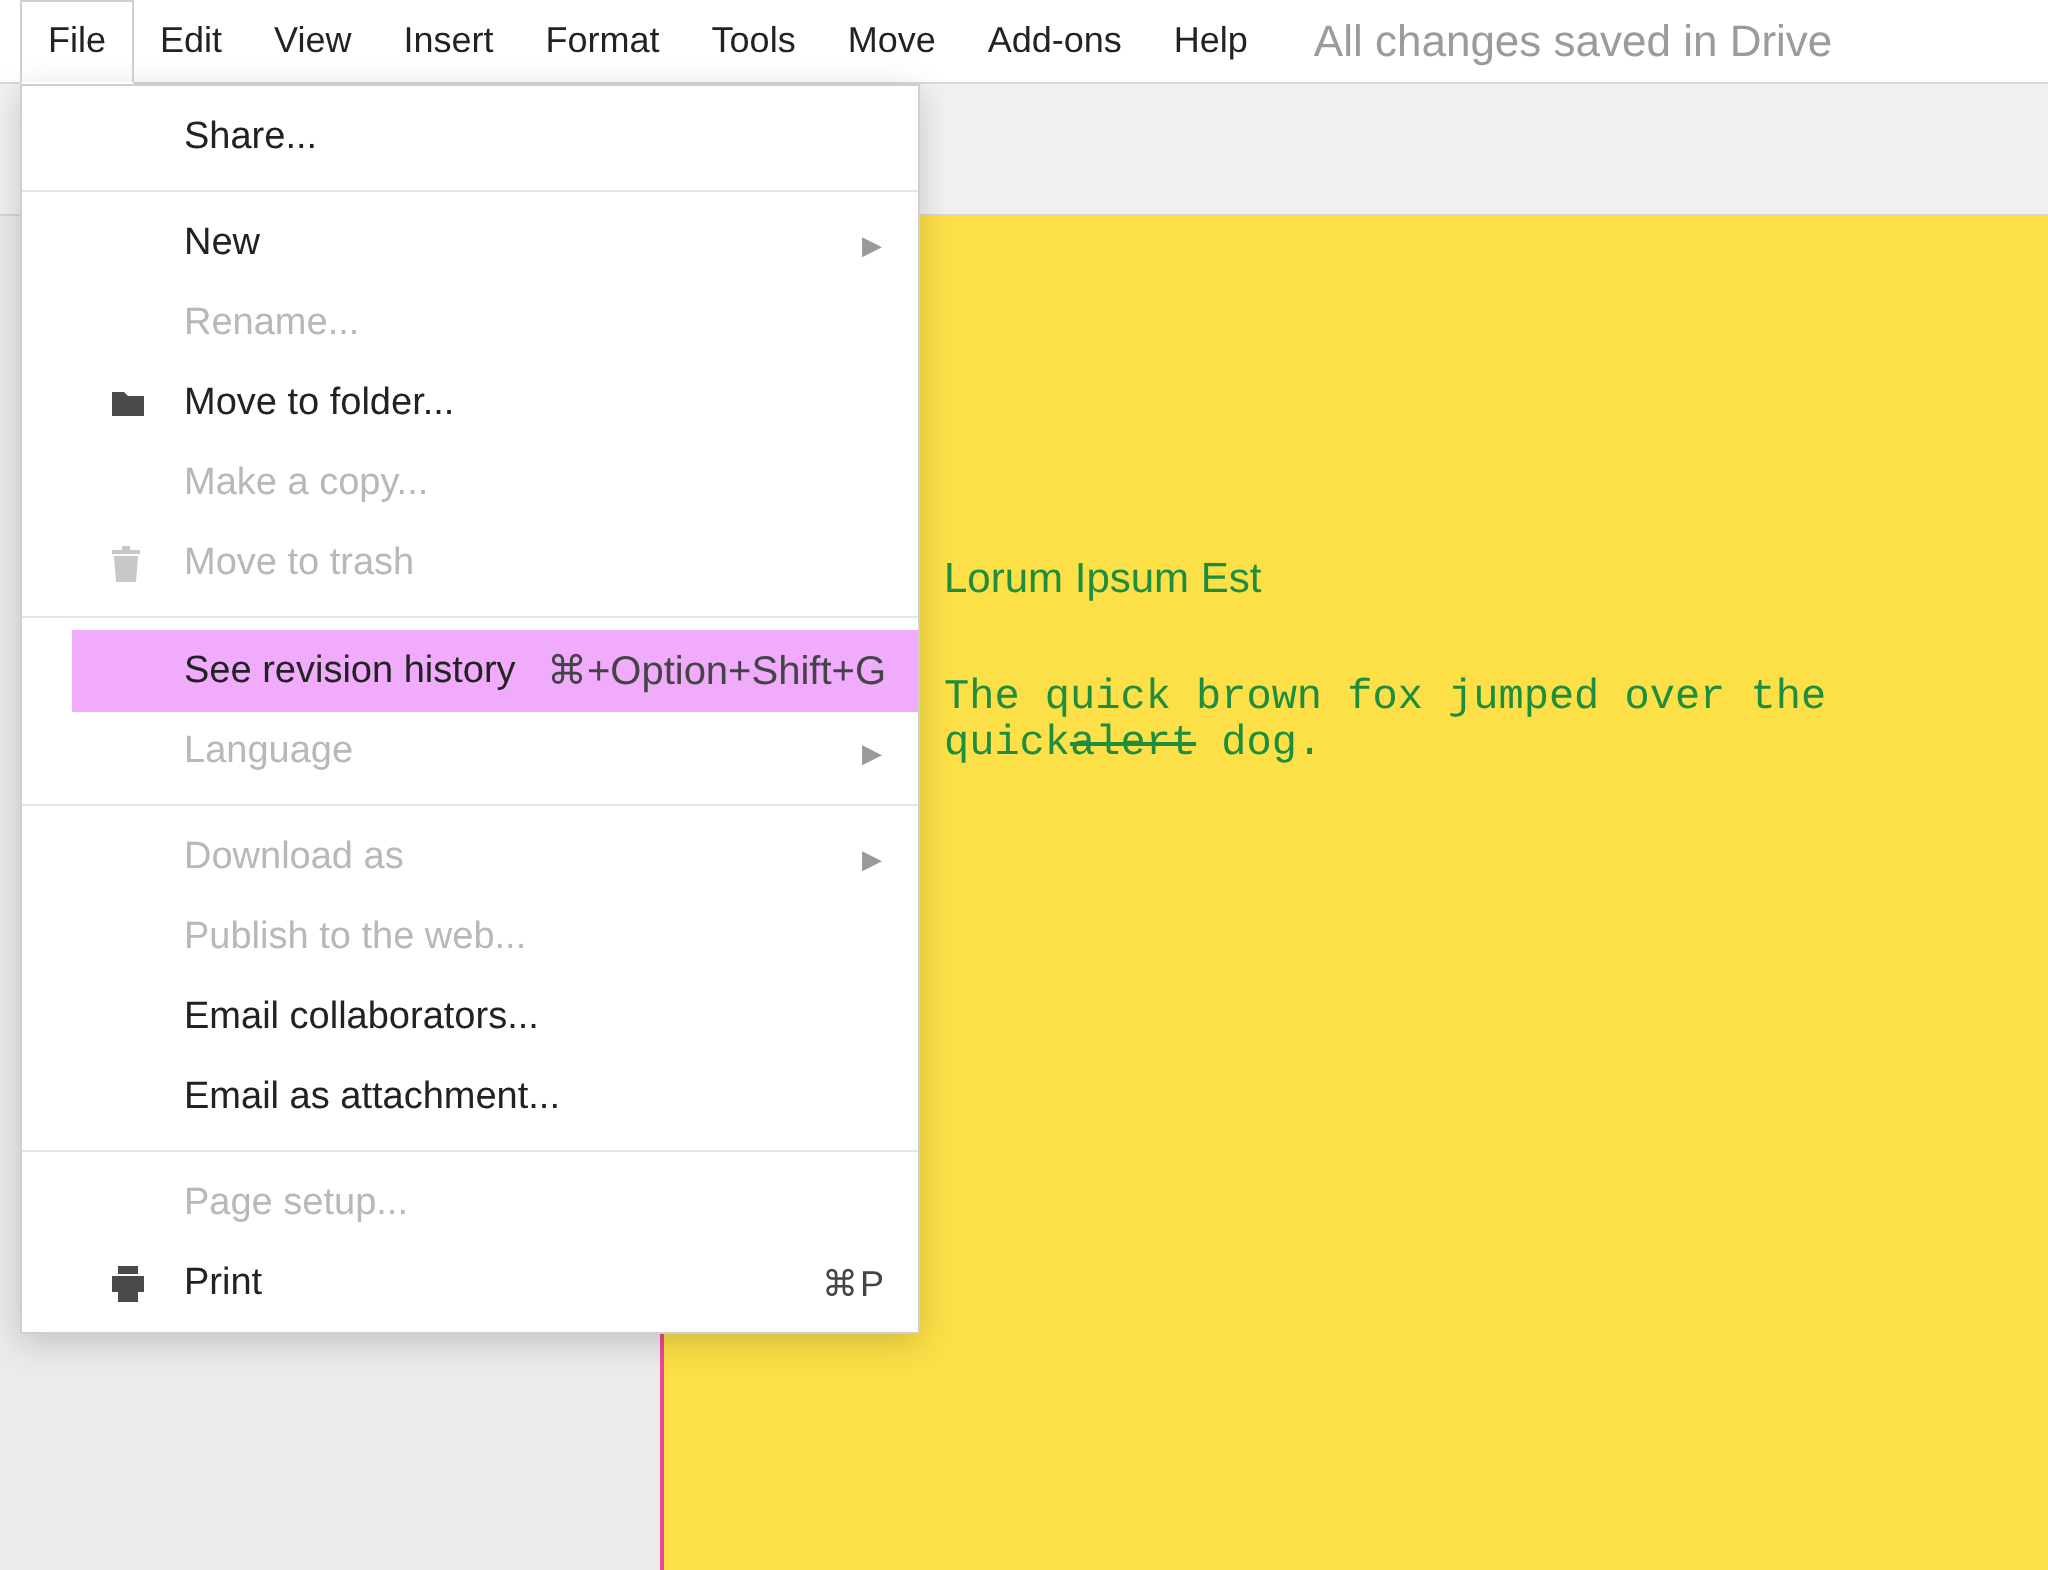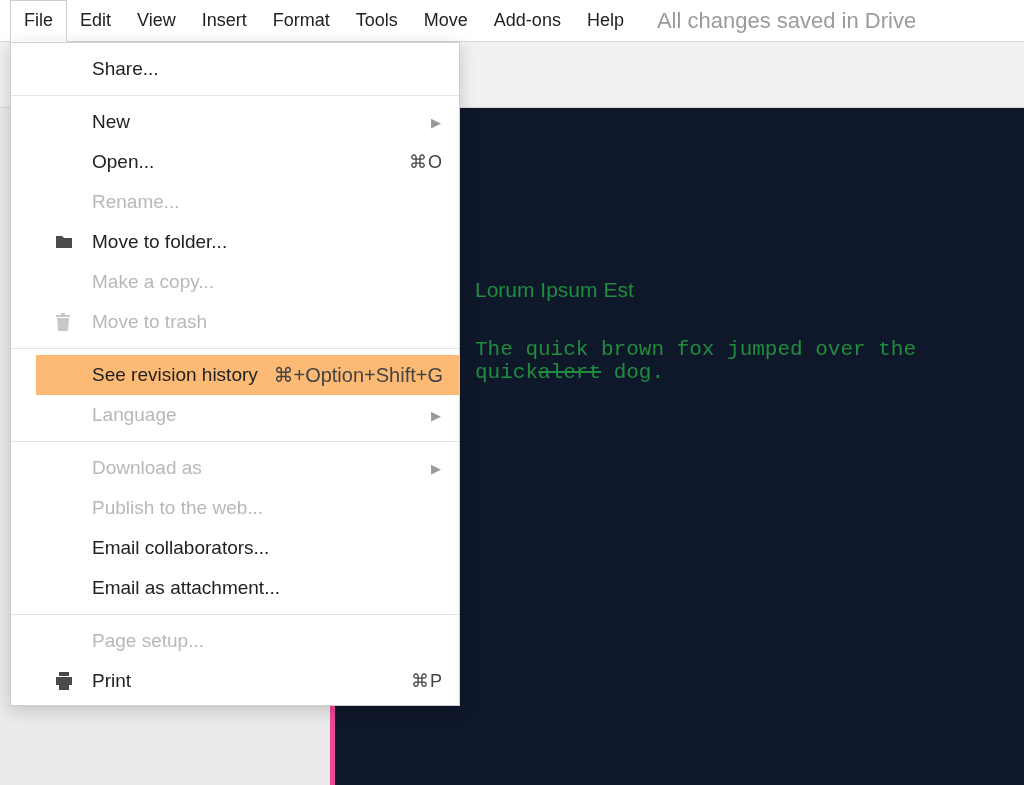--- a/index.html
+++ b/index.html
@@ -64,22 +64,22 @@
       bottom: 0;
       width: 330px;
       background: #ebebeb;
     }
     .doc-page {
       position: absolute;
       left: 330px;
       top: 0;
       right: 0;
       bottom: 0;
-      background: #0f172a;
-      border-left: 5px solid #ec4899;
+      background: #fde047;
+      border-left: 2px solid #ec4899;
       padding: 170px 0 0 140px;
     }
     .doc-title {
       color: #1e8e3e;
       font-size: 21px;
       font-weight: 400;
       margin-bottom: 36px;
     }
     .doc-body {
       color: #1e8e3e;
@@ -104,21 +104,21 @@
     .dd-row {
       display: flex;
       align-items: center;
       padding: 8px 16px 8px 18px;
       font-size: 19px;
       color: #222;
       cursor: pointer;
       min-height: 40px;
       margin-left: 25px;
     }
-    .dd-row.hl { background: #fdba74; }
+    .dd-row.hl { background: #f0abfc; }
     .dd-row.disabled { color: #b8b8b8; cursor: default; }
     .dd-icon {
       width: 28px;
       display: inline-flex;
       align-items: center;
       justify-content: flex-start;
       color: #4a4a4a;
     }
     .dd-icon.disabled { color: #c8c8c8; }
     .dd-label { flex: 1; padding-left: 10px; }
@@ -175,24 +175,20 @@
     <span class="dd-label no-icon">Share...</span>
   </div>
 
   <div class="dd-sep"></div>
 
   <div class="dd-row">
     <span class="dd-label no-icon">New</span>
     <span class="submenu-arrow">▶</span>
   </div>
 
-  <div class="dd-row">
-    <span class="dd-label no-icon">Open...</span>
-    <span class="dd-shortcut">⌘O</span>
-  </div>
 
   <div class="dd-row disabled">
     <span class="dd-label no-icon">Rename...</span>
   </div>
 
   <div class="dd-row">
     <span class="dd-icon">
       <svg width="20" height="16" viewBox="0 0 20 16">
           <path fill="#4a4a4a" d="M2 2h6l2 2h8v10H2z"></path>
         </svg>

